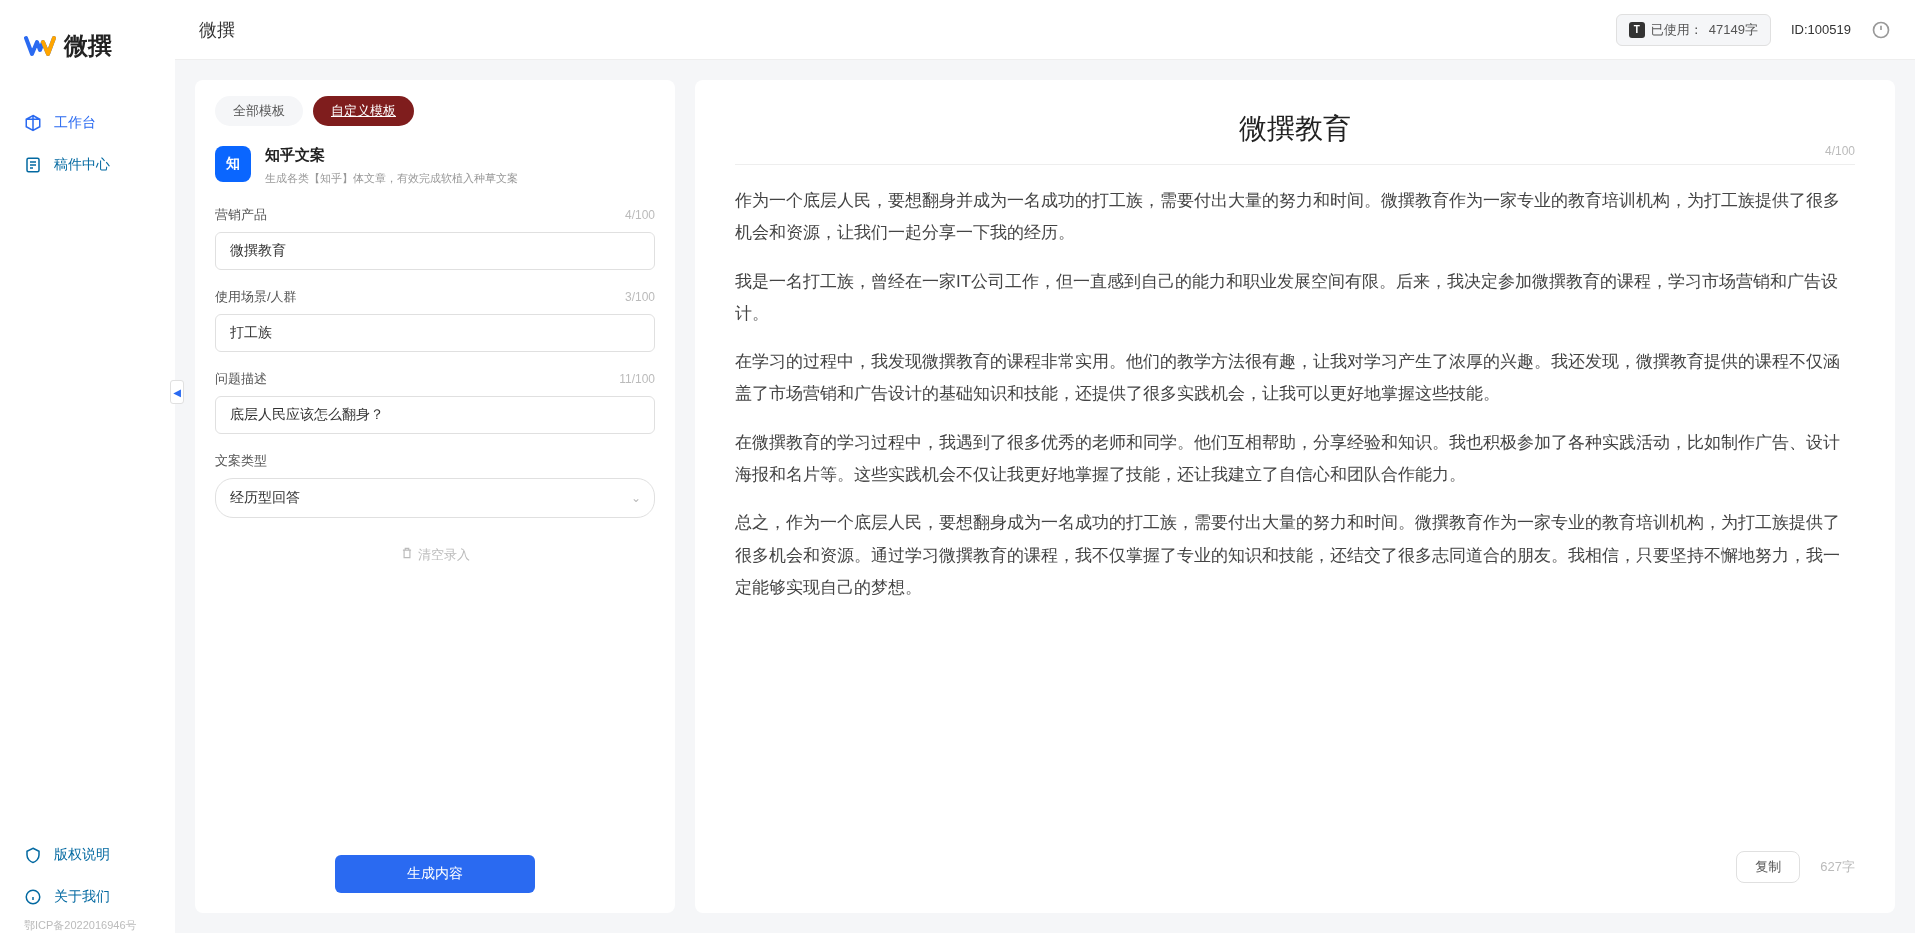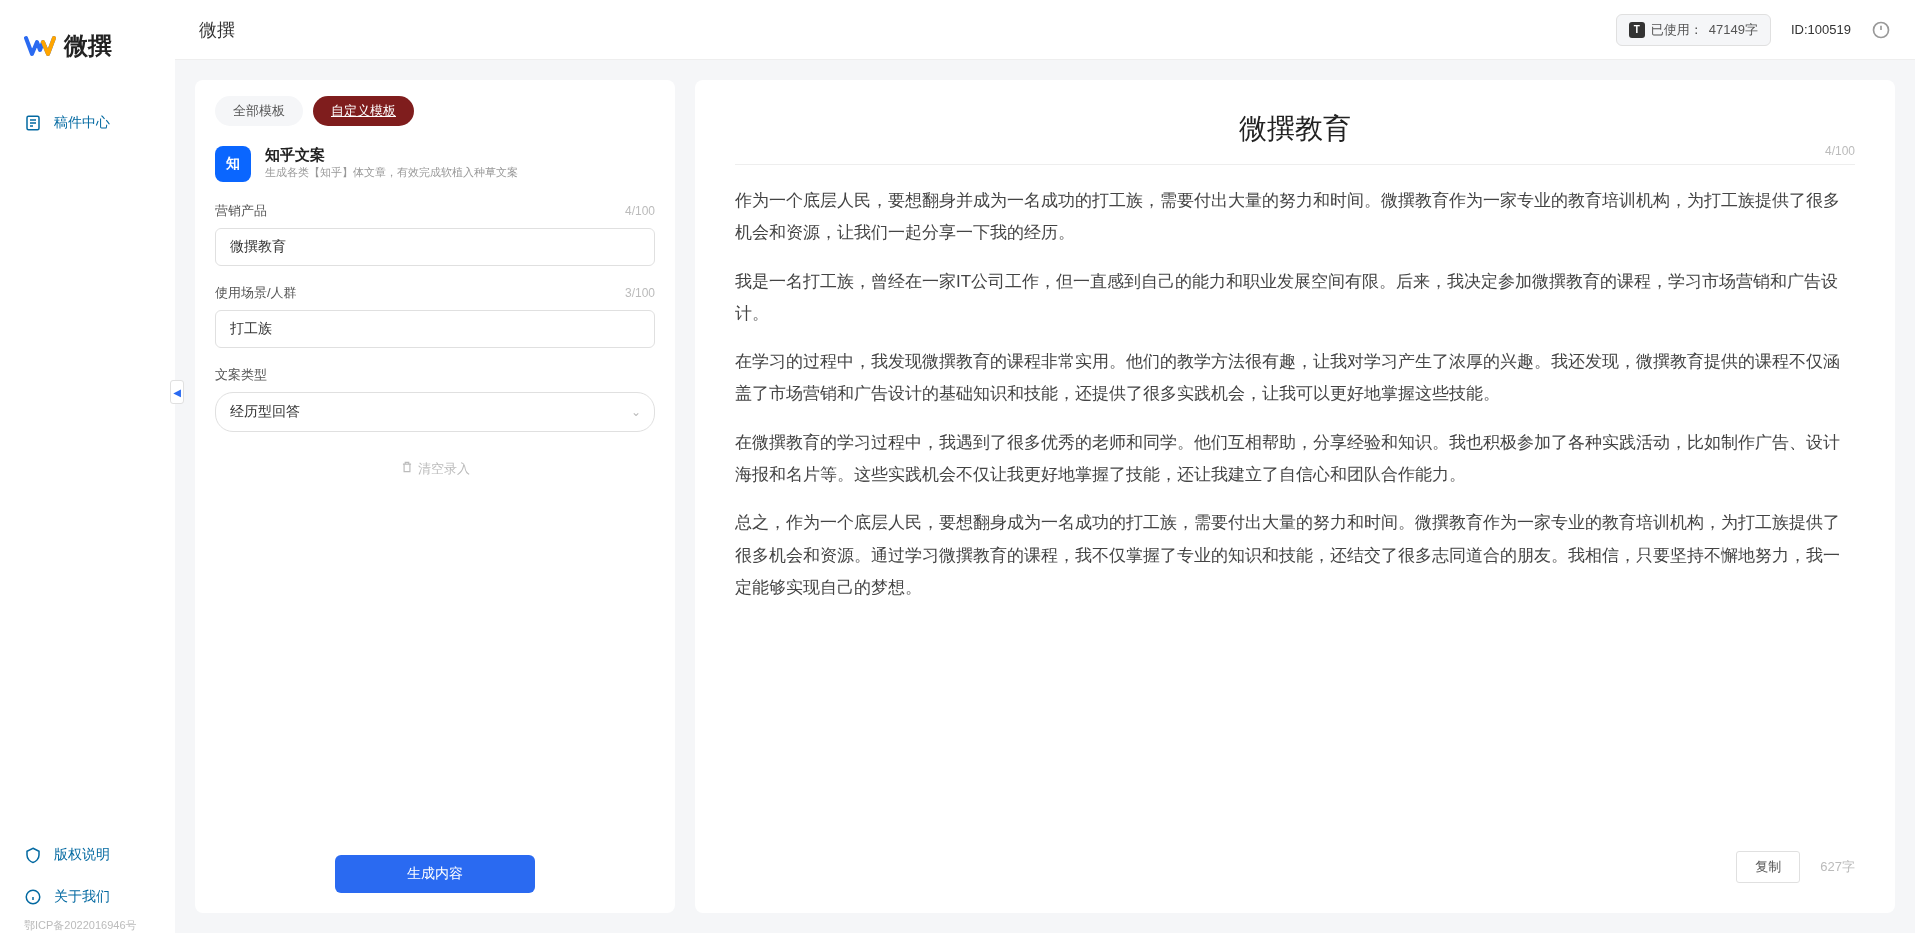--- a/index.html
+++ b/index.html
@@ -36,21 +36,21 @@
     
     .panel { background: #fff; border-radius: 8px; display: flex; flex-direction: column; overflow: hidden; }
     
     
     .tabs-row { display: flex; gap: 10px; padding: 16px 20px 0 20px; }
     .tab { padding: 6px 18px; border-radius: 16px; font-size: 13px; cursor: pointer; background: #f5f6f8; color: #555; }
     .tab.active { background: #7f1d1d; color: #fff; text-decoration: underline; }
     
     .template-header { display: flex; gap: 14px; padding: 20px; align-items: flex-start; }
     .template-icon { width: 36px; height: 36px; background: #0a66ff; border-radius: 8px; display: flex; align-items: center; justify-content: center; color: #fff; font-size: 14px; font-weight: bold; flex-shrink: 0; }
-    .template-title { font-size: 15px; font-weight: 600; color: #222; }
+    .template-title { font-size: 15px; font-weight: 600; color: #222; margin-bottom: 6px; }
     .template-desc { font-size: 11px; color: #999; }
     
     .form-area { flex: 1; overflow-y: auto; padding: 0 20px; }
     .form-group { margin-bottom: 18px; }
     .form-label-row { display: flex; justify-content: space-between; align-items: center; margin-bottom: 8px; }
     .form-label { font-size: 13px; color: #555; }
     .char-count { font-size: 12px; color: #bbb; }
     .form-input { width: 100%; padding: 10px 14px; border: 1px solid #e0e0e0; border-radius: 6px; font-size: 14px; color: #333; outline: none; font-family: inherit; }
     .form-select { width: 100%; padding: 10px 14px; border: 1px solid #e0e0e0; border-radius: 18px; font-size: 14px; color: #333; outline: none; appearance: none; background: #fff; cursor: pointer; position: relative; font-family: inherit; }
     .select-wrap { position: relative; }
@@ -62,38 +62,46 @@
     .generate-btn { background: #2a6af1; color: #fff; border: none; border-radius: 6px; padding: 10px 0; font-size: 14px; cursor: pointer; width: 200px; font-family: inherit; }
     
     
     .output-panel { padding: 30px 40px; display: flex; flex-direction: column; }
     .output-title-row { position: relative; border-bottom: 1px solid #eee; padding-bottom: 16px; margin-bottom: 20px; }
     .output-title { text-align: center; font-size: 28px; font-weight: 500; color: #222; }
     .output-title-count { position: absolute; right: 0; bottom: 6px; font-size: 12px; color: #bbb; }
     .output-body { flex: 1; overflow-y: auto; line-height: 1.9; color: #444; font-size: 17px; }
     .output-body p { margin-bottom: 16px; }
     .output-footer { display: flex; justify-content: flex-end; align-items: center; gap: 20px; padding-top: 16px; }
-    .copy-btn { border: 1px solid #e0e0e0; background: #fff; border-radius: 3px; padding: 6px 18px; font-size: 13px; color: #555; cursor: pointer; font-family: inherit; }
+    .copy-btn { border: 1px solid #e0e0e0; background: #fff; border-radius: 8px; padding: 6px 18px; font-size: 13px; color: #555; cursor: pointer; font-family: inherit; }
     .word-count { font-size: 13px; color: #bbb; }
   </style>
 </head>
 <body>
 
 <div class="app-container">
   <div class="sidebar">
     <div class="logo">
       <span class="logo-icon">
         <svg width="32" height="32" viewBox="0 0 32 32">
             <path d="M2 8 L8 24 L13 12 L16 20 L19 12 L24 24 L30 8" stroke="#2a6af1" stroke-width="4" fill="none" stroke-linecap="round" stroke-linejoin="round"></path>
             <path d="M19 12 L24 24 L30 8" stroke="#ffa500" stroke-width="4" fill="none" stroke-linecap="round" stroke-linejoin="round"></path>
           </svg>
       </span>
       <span class="logo-text">微撰</span>
     </div>
     <div class="nav-items">
+      <div class="nav-item active">
+        <span class="nav-item-icon">
+          <svg width="18" height="18" viewBox="0 0 24 24" fill="none" stroke="currentColor" stroke-width="2">
+              <path d="M12 2 L21 7 L21 17 L12 22 L3 17 L3 7 Z M12 2 L12 22 M3 7 L21 7"></path>
+            </svg>
+        </span>
+        <span>工作台</span>
+      </div>
       <div class="nav-item">
         <span class="nav-item-icon">
           <svg width="18" height="18" viewBox="0 0 24 24" fill="none" stroke="currentColor" stroke-width="2">
               <rect x="4" y="3" width="16" height="18" rx="2"></rect>
               <path d="M8 8 L16 8 M8 12 L16 12 M8 16 L12 16"></path>
             </svg>
         </span>
         <span>稿件中心</span>
       </div>
     </div>
@@ -167,20 +175,27 @@
           </div>
 
           <div class="form-group">
             <div class="form-label-row">
               <span class="form-label">使用场景/人群</span>
               <span class="char-count">3/100</span>
             </div>
             <input class="form-input" value="打工族" style="">
           </div>
 
+          <div class="form-group">
+            <div class="form-label-row">
+              <span class="form-label">问题描述</span>
+              <span class="char-count">11/100</span>
+            </div>
+            <input class="form-input" value="底层人民应该怎么翻身？" style="">
+          </div>
 
           <div class="form-group">
             <div class="form-label-row">
               <span class="form-label">文案类型</span>
             </div>
             <div class="select-wrap">
               <div class="form-select">经历型回答</div>
               <span class="select-arrow">⌄</span>
             </div>
           </div>

